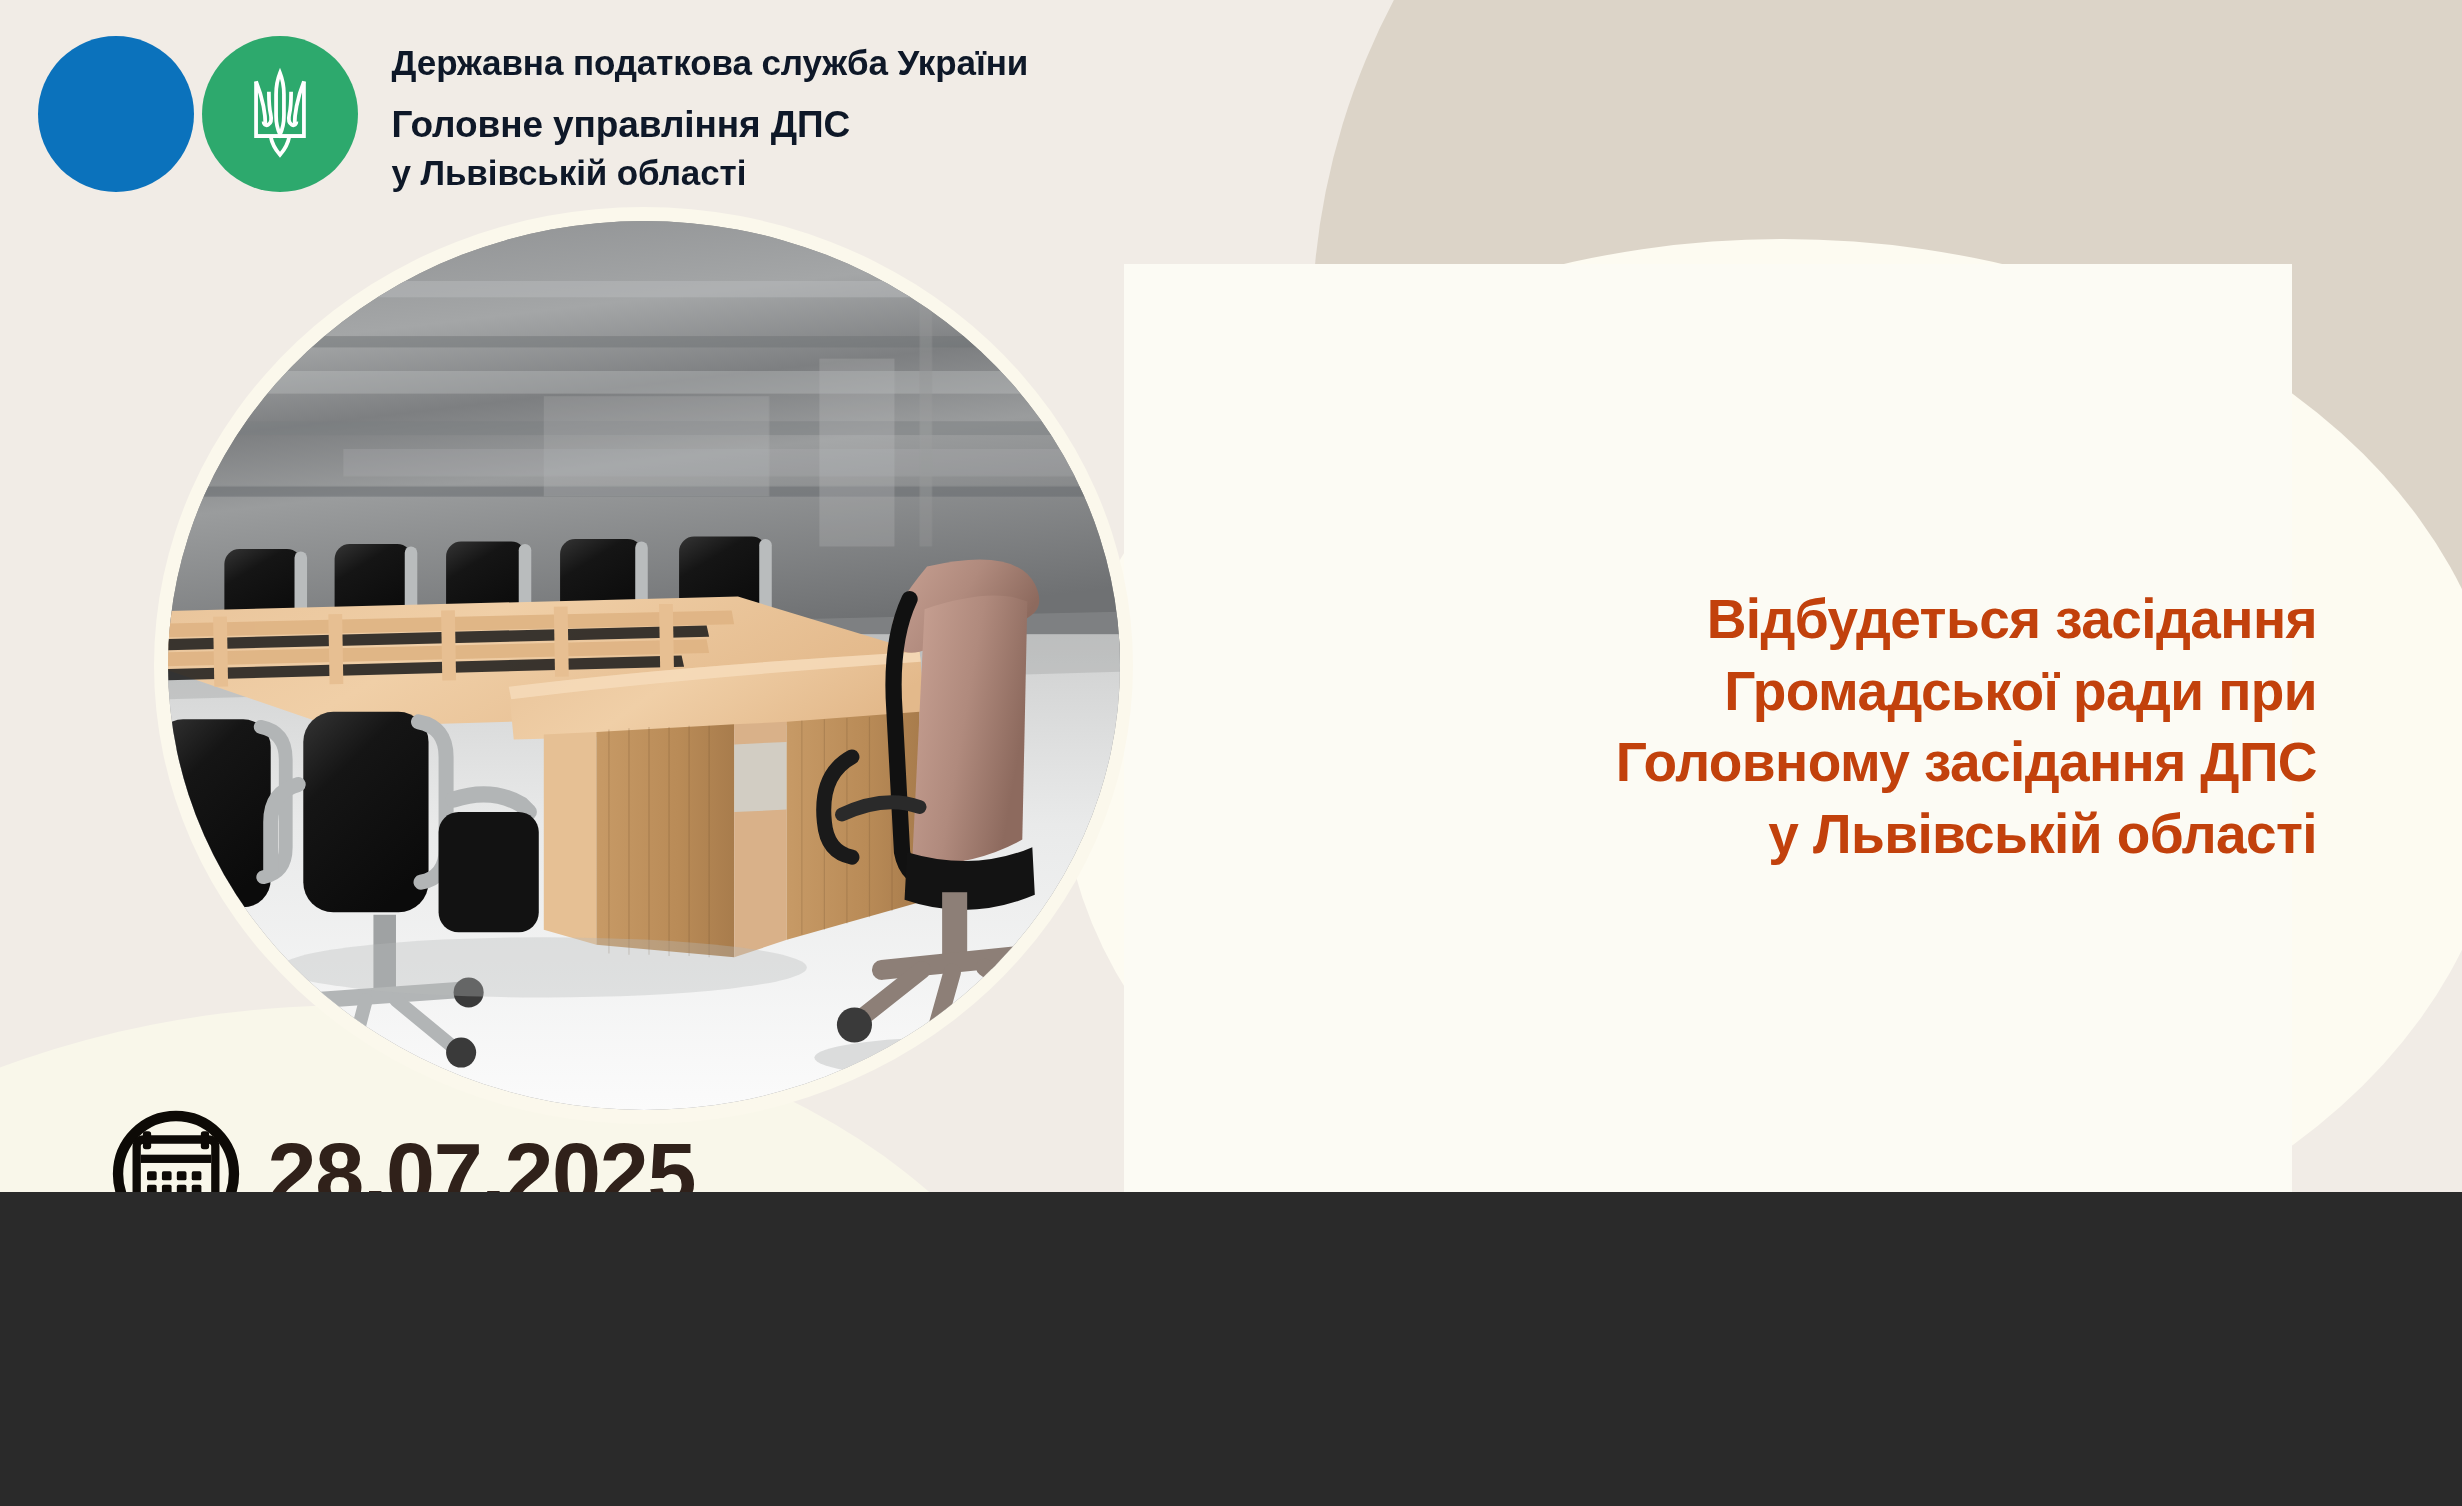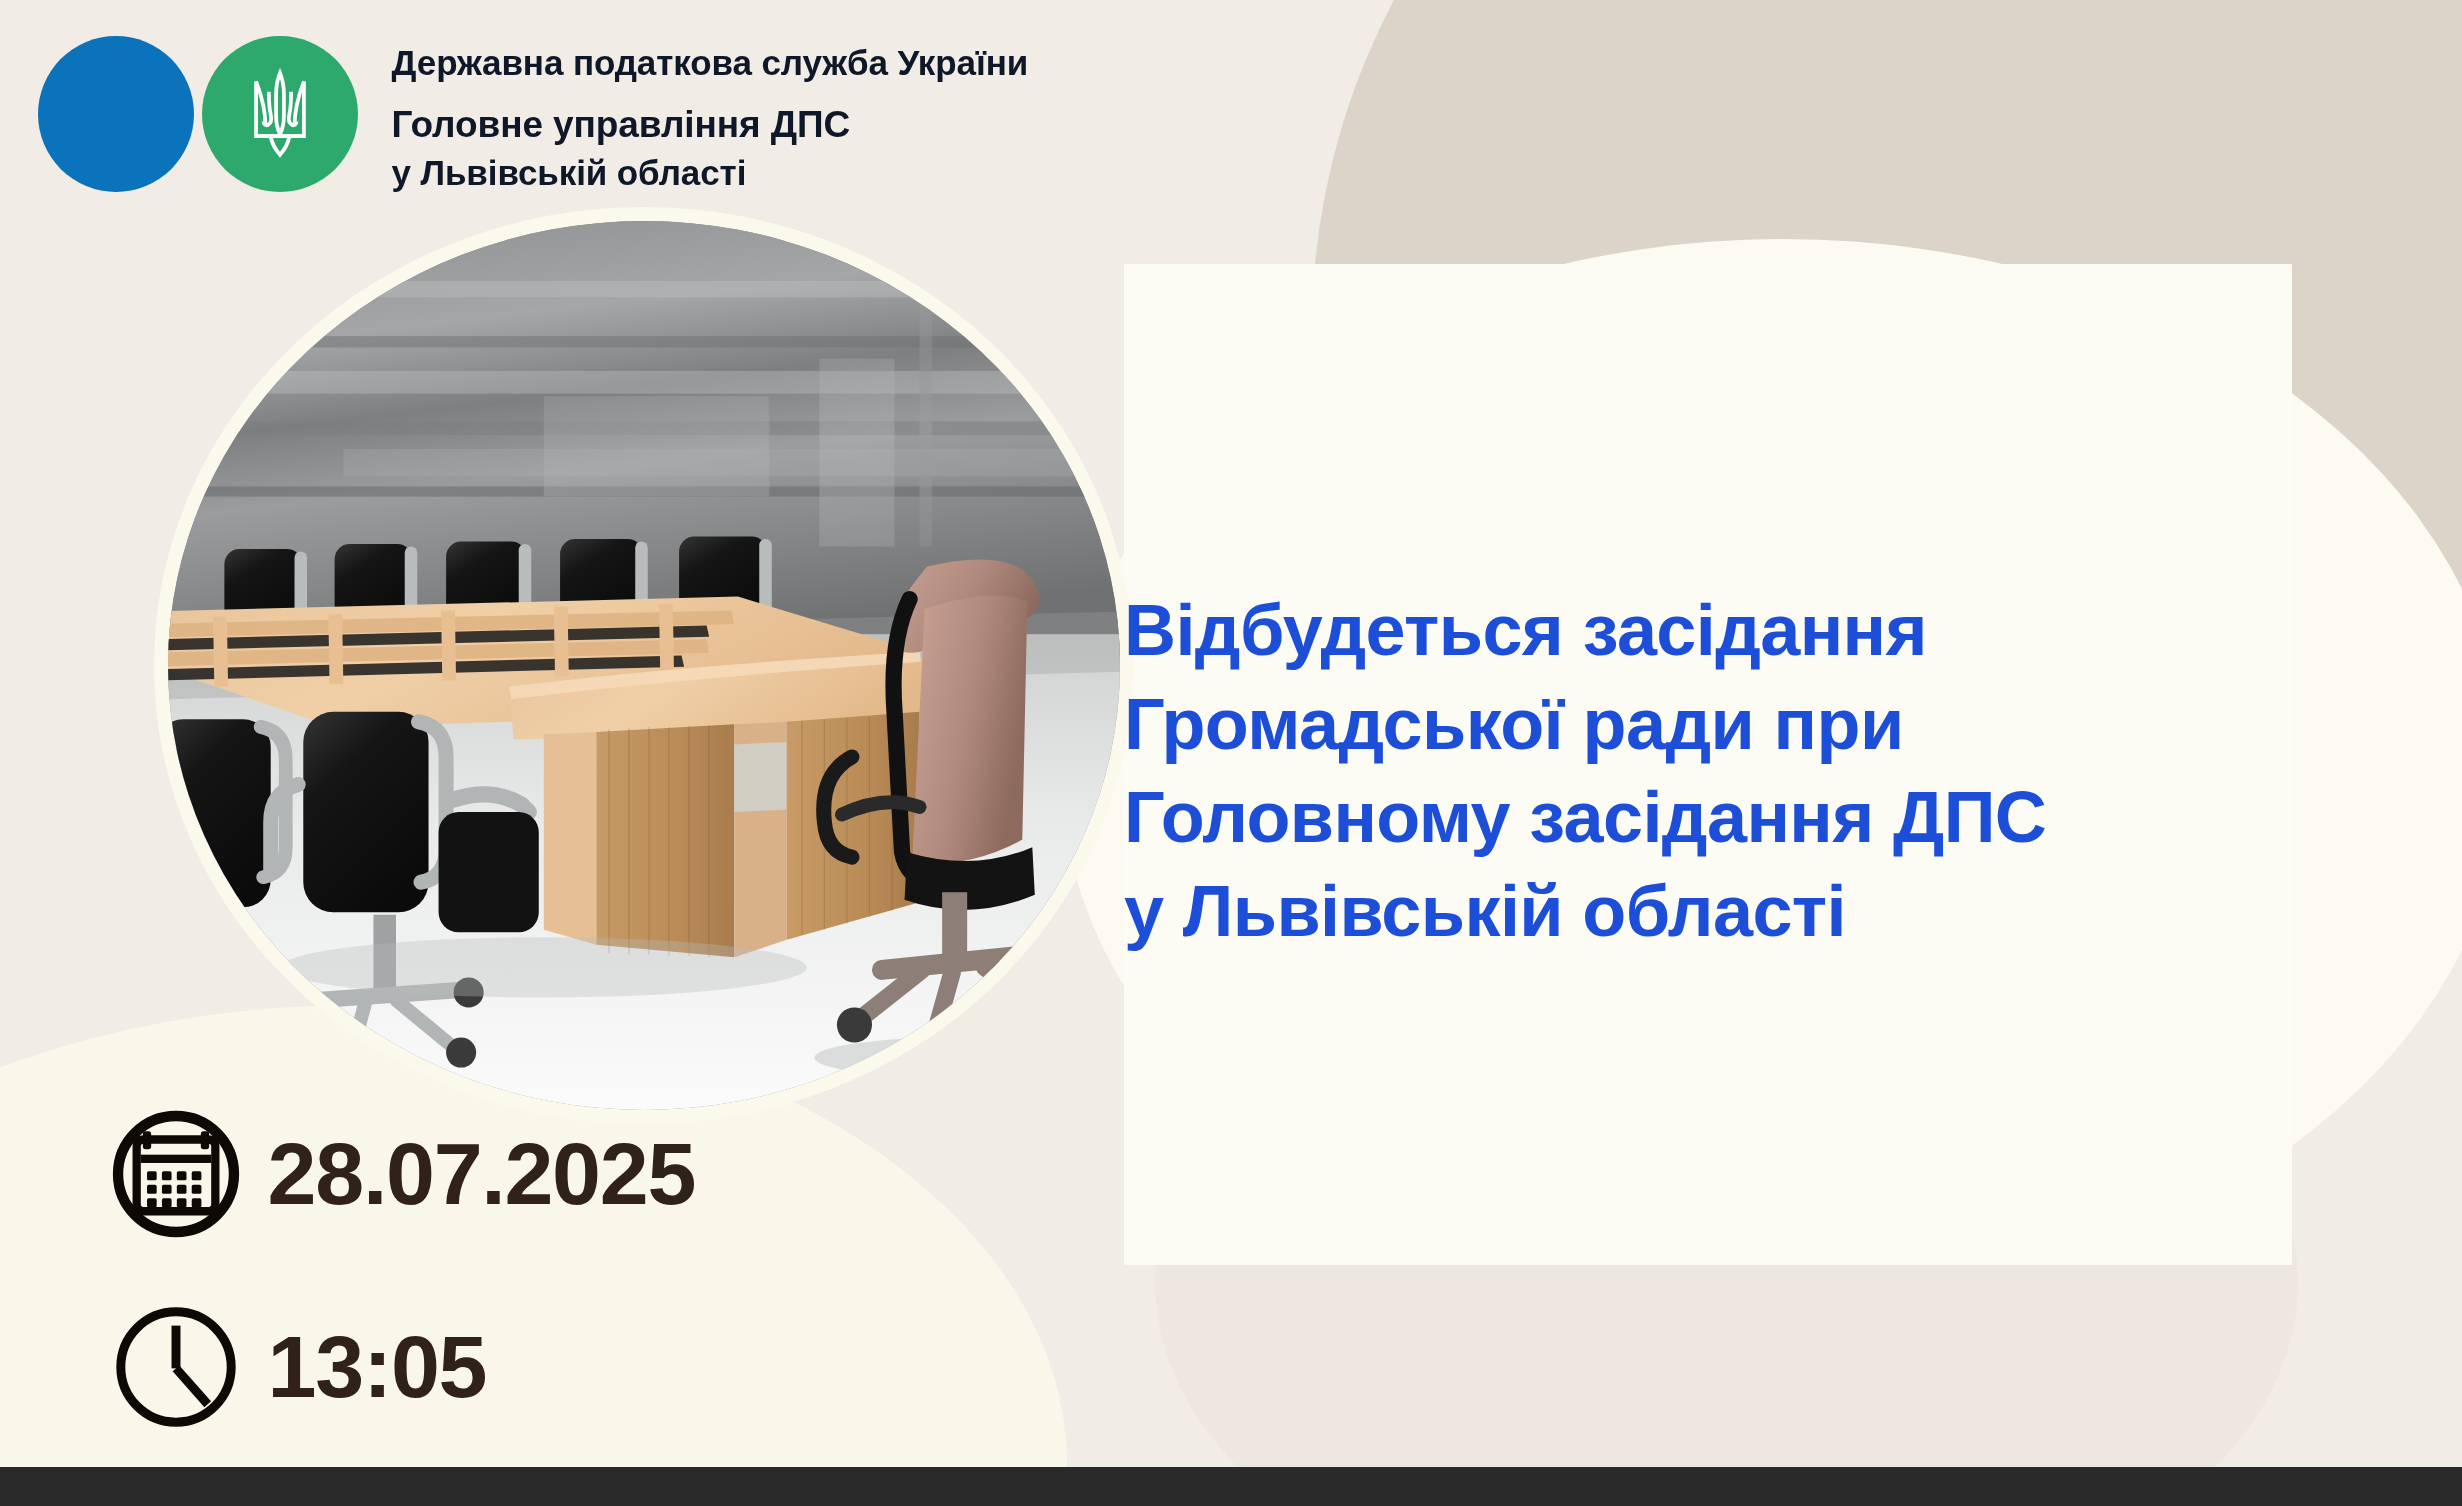--- a/index.html
+++ b/index.html
@@ -1,21 +1,21 @@
 <!DOCTYPE html>
 <html style="font-size:10px"><head>
 <meta charset="utf-8">
 <style>
   html,body{margin:0;padding:0;background:#2a2a2a;}
   *{box-sizing:border-box;}
 
   #poster{
     position:relative;
     width:2462px;
-    height:1467px;
+    height:1192px;
     overflow:hidden;
     background:#F1ECE6;
     font-family:"Liberation Sans", sans-serif;
   }
 
   
   .blob{position:absolute;border-radius:50%;}
 
   #blob-top-right{
     left:1312px; top:-377px;
@@ -92,24 +92,24 @@
     background:#8f8f8f;
   }
   #photo-circle svg{display:block;width:100%;height:100%;}
 
   
   #title{
     position:absolute;
     left:1124px; top:584px;
     width:1193px;
     z-index:30;
-    text-align:left;
-    color:#1d4ed8;
+    text-align:right;
+    color:#c2410c;
     font-weight:bold;
-    font-size:72px;
+    font-size:55px;
     line-height:1.30;
     font-stretch:condensed;
     letter-spacing:-0.6px;
   }
   #title div{white-space:nowrap;}
 
   
   #meta{
     position:absolute;
     left:107px; top:1105px;

